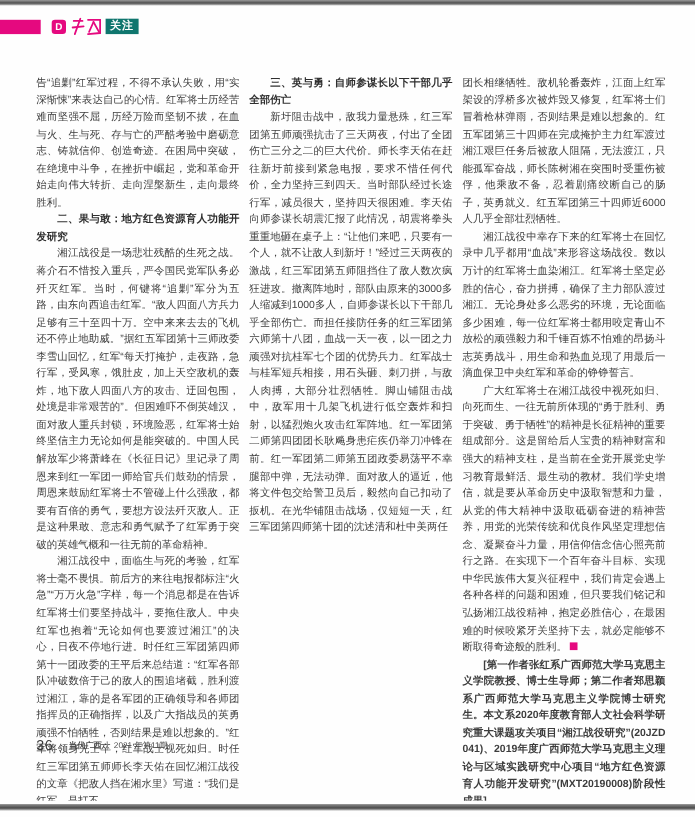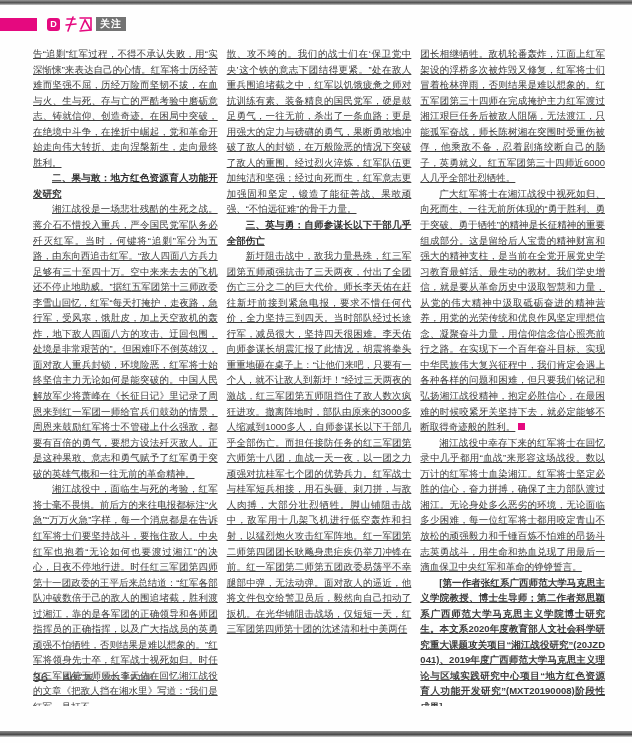--- a/index.html
+++ b/index.html
@@ -17,22 +17,22 @@
   
   .masthead{position:absolute;top:16px;left:0;height:16px;display:flex;align-items:center;}
   .mast-bar{width:37px;height:13px;}
   .mast-icon{margin-left:10px;width:13px;height:13px;border-radius:3px;
     display:flex;align-items:center;justify-content:center;
     color:#fff;font-size:9px;font-weight:bold;line-height:1;}
   .mast-glyphs{margin-left:4px;display:block;}
   .mast-section{margin-left:2px;height:14px;padding:0 4px;display:flex;align-items:center;
     color:#fff;font-size:10px;font-weight:bold;letter-spacing:1px;line-height:1;}
   
-  .columns{position:absolute;left:33px;top:46px;width:572px;height:660px;
-    display:flex;gap:9px;overflow:hidden;text-decoration:underline;}
+  .columns{position:absolute;left:33px;top:68px;width:572px;height:660px;
+    display:flex;gap:9px;overflow:hidden;}
   .col{flex:1 1 0;min-width:0;}
   .col p,.col h3{
     margin:0;font-size:9.5px;line-height:15.55px;text-align:justify;
     word-break:break-all;
   }
   .indent{text-indent:2em;}
   .heading{font-weight:bold;margin:7px 0 7px;color:#2f2f2f;}
   .attr{font-weight:bold;margin-top:4px;}
   .endmark{display:inline-block;width:7px;height:7px;margin-left:3px;vertical-align:baseline;}
   
@@ -58,42 +58,41 @@
       <g fill="none" stroke="#e5097f" stroke-width="1.6" stroke-linecap="round">
         <path d="M3 3 L11 3"></path>
         <path d="M9 1 L4 15"></path>
         <path d="M2 9 L12 8"></path>
         <path d="M16 2 L27 2 L27 14"></path>
         <path d="M21 4 L17 13"></path>
         <path d="M21 4 L26 13"></path>
         <path d="M16 15 L27 14"></path>
       </g>
     </svg>
-    <div class="mast-section" style="background:#737373;">关注</div>
+    <div class="mast-section" style="background:#0f766e;">关注</div>
   </div>
 
   <div class="columns">
 
     <div class="col">
       <p class="body">告“追剿”红军过程，不得不承认失败，用“实深惭悚”来表达自己的心情。红军将士历经苦难而坚强不屈，历经万险而坚韧不拔，在血与火、生与死、存与亡的严酷考验中磨砺意志、铸就信仰、创造奇迹。在困局中突破，在绝境中斗争，在挫折中崛起，党和革命开始走向伟大转折、走向涅槃新生，走向最终胜利。</p>
       <h3 class="heading indent">二、果与敢：地方红色资源育人功能开发研究</h3>
       <p class="body indent">湘江战役是一场悲壮残酷的生死之战。蒋介石不惜投入重兵，严令国民党军队务必歼灭红军。当时，何键将“追剿”军分为五路，由东向西追击红军。“敌人四面八方兵力足够有三十至四十万。空中来来去去的飞机还不停止地助威。”据红五军团第十三师政委李雪山回忆，红军“每天打掩护，走夜路，急行军，受风寒，饿肚皮，加上天空敌机的轰炸，地下敌人四面八方的攻击、迂回包围，处境是非常艰苦的”。但困难吓不倒英雄汉，面对敌人重兵封锁，环境险恶，红军将士始终坚信主力无论如何是能突破的。中国人民解放军少将萧峰在《长征日记》里记录了周恩来到红一军团一师给官兵们鼓劲的情景，周恩来鼓励红军将士不管碰上什么强敌，都要有百倍的勇气，要想方设法歼灭敌人。正是这种果敢、意志和勇气赋予了红军勇于突破的英雄气概和一往无前的革命精神。</p>
       <p class="body indent">湘江战役中，面临生与死的考验，红军将士毫不畏惧。前后方的来往电报都标注“火急”“万万火急”字样，每一个消息都是在告诉红军将士们要坚持战斗，要拖住敌人。中央红军也抱着“无论如何也要渡过湘江”的决心，日夜不停地行进。时任红三军团第四师第十一团政委的王平后来总结道：“红军各部队冲破数倍于己的敌人的围追堵截，胜利渡过湘江，靠的是各军团的正确领导和各师团指挥员的正确指挥，以及广大指战员的英勇顽强不怕牺牲，否则结果是难以想象的。”红军将领身先士卒，红军战士视死如归。时任红三军团第五师师长李天佑在回忆湘江战役的文章《把敌人挡在湘水里》写道：“我们是红军，是打不</p>
     </div>
 
     <div class="col">
-      <p class="body">散、攻不垮的。我们的战士们在‘保卫党中央’这个铁的意志下团结得更紧。”处在敌人重兵围追堵截之中，红军以饥饿疲惫之师对抗训练有素、装备精良的国民党军，硬是鼓足勇气，一往无前，杀出了一条血路；更是用强大的定力与磅礴的勇气，果断勇敢地冲破了敌人的封锁，在万般险恶的情况下突破了敌人的重围。经过烈火淬炼，红军队伍更加纯洁和坚强；经过向死而生，红军意志更加强固和坚定，锻造了能征善战、果敢顽强、“不怕远征难”的骨干力量。</p>
       <h3 class="heading indent">三、英与勇：自师参谋长以下干部几乎全部伤亡</h3>
       <p class="body indent">新圩阻击战中，敌我力量悬殊，红三军团第五师顽强抗击了三天两夜，付出了全团伤亡三分之二的巨大代价。师长李天佑在赶往新圩前接到紧急电报，要求不惜任何代价，全力坚持三到四天。当时部队经过长途行军，减员很大，坚持四天很困难。李天佑向师参谋长胡震汇报了此情况，胡震将拳头重重地砸在桌子上：“让他们来吧，只要有一个人，就不让敌人到新圩！”经过三天两夜的激战，红三军团第五师阻挡住了敌人数次疯狂进攻。撤离阵地时，部队由原来的3000多人缩减到1000多人，自师参谋长以下干部几乎全部伤亡。而担任接防任务的红三军团第六师第十八团，血战一天一夜，以一团之力顽强对抗桂军七个团的优势兵力。红军战士与桂军短兵相接，用石头砸、刺刀拼，与敌人肉搏，大部分壮烈牺牲。脚山铺阻击战中，敌军用十几架飞机进行低空轰炸和扫射，以猛烈炮火攻击红军阵地。红一军团第二师第四团团长耿飚身患疟疾仍举刀冲锋在前。红一军团第二师第五团政委易荡平不幸腿部中弹，无法动弹。面对敌人的逼近，他将文件包交给警卫员后，毅然向自己扣动了扳机。在光华铺阻击战场，仅短短一天，红三军团第四师第十团的沈述清和杜中美两任</p>
     </div>
 
     <div class="col">
       <p class="body">团长相继牺牲。敌机轮番轰炸，江面上红军架设的浮桥多次被炸毁又修复，红军将士们冒着枪林弹雨，否则结果是难以想象的。红五军团第三十四师在完成掩护主力红军渡过湘江艰巨任务后被敌人阻隔，无法渡江，只能孤军奋战，师长陈树湘在突围时受重伤被俘，他乘敌不备，忍着剧痛绞断自己的肠子，英勇就义。红五军团第三十四师近6000人几乎全部壮烈牺牲。</p>
+      <p class="body indent">湘江战役中幸存下来的红军将士在回忆录中几乎都用“血战”来形容这场战役。数以万计的红军将士血染湘江。红军将士坚定必胜的信心，奋力拼搏，确保了主力部队渡过湘江。无论身处多么恶劣的环境，无论面临多少困难，每一位红军将士都用咬定青山不放松的顽强毅力和千锤百炼不怕难的昂扬斗志英勇战斗，用生命和热血兑现了用最后一滴血保卫中央红军和革命的铮铮誓言。</p>
       <p class="body indent"><span>广大红军将士在湘江战役中视死如归、向死而生、一往无前所体现的“勇于胜利、勇于突破、勇于牺牲”的精神是长征精神的重要组成部分。这是留给后人宝贵的精神财富和强大的精神支柱，是当前在全党开展党史学习教育最鲜活、最生动的教材。我们学史增信，就是要从革命历史中汲取智慧和力量，从党的伟大精神中汲取砥砺奋进的精神营养，用党的光荣传统和优良作风坚定理想信念、凝聚奋斗力量，用信仰信念信心照亮前行之路。在实现下一个百年奋斗目标、实现中华民族伟大复兴征程中，我们肯定会遇上各种各样的问题和困难，但只要我们铭记和弘扬湘江战役精神，抱定必胜信心，在最困难的时候咬紧牙关坚持下去，就必定能够不断取得奇迹般的胜利。</span><span class="endmark" style="background:#e5097f;"></span></p>
-      <p class="body indent">湘江战役中幸存下来的红军将士在回忆录中几乎都用“血战”来形容这场战役。数以万计的红军将士血染湘江。红军将士坚定必胜的信心，奋力拼搏，确保了主力部队渡过湘江。无论身处多么恶劣的环境，无论面临多少困难，每一位红军将士都用咬定青山不放松的顽强毅力和千锤百炼不怕难的昂扬斗志英勇战斗，用生命和热血兑现了用最后一滴血保卫中央红军和革命的铮铮誓言。</p>
       <p class="body indent attr">[第一作者张红系广西师范大学马克思主义学院教授、博士生导师；第二作者郑思颖系广西师范大学马克思主义学院博士研究生。本文系2020年度教育部人文社会科学研究重大课题攻关项目“湘江战役研究”(20JZD041)、2019年度广西师范大学马克思主义理论与区域实践研究中心项目“地方红色资源育人功能开发研究”(MXT20190008)阶段性成果]</p>
     </div>
 
   </div>
 
   <div class="footer">
     <span class="pagenum">36</span>
     <span class="mag">当代广西</span>
     <span class="fdivider"></span>
     <span class="issue">2021 年第11期</span>

